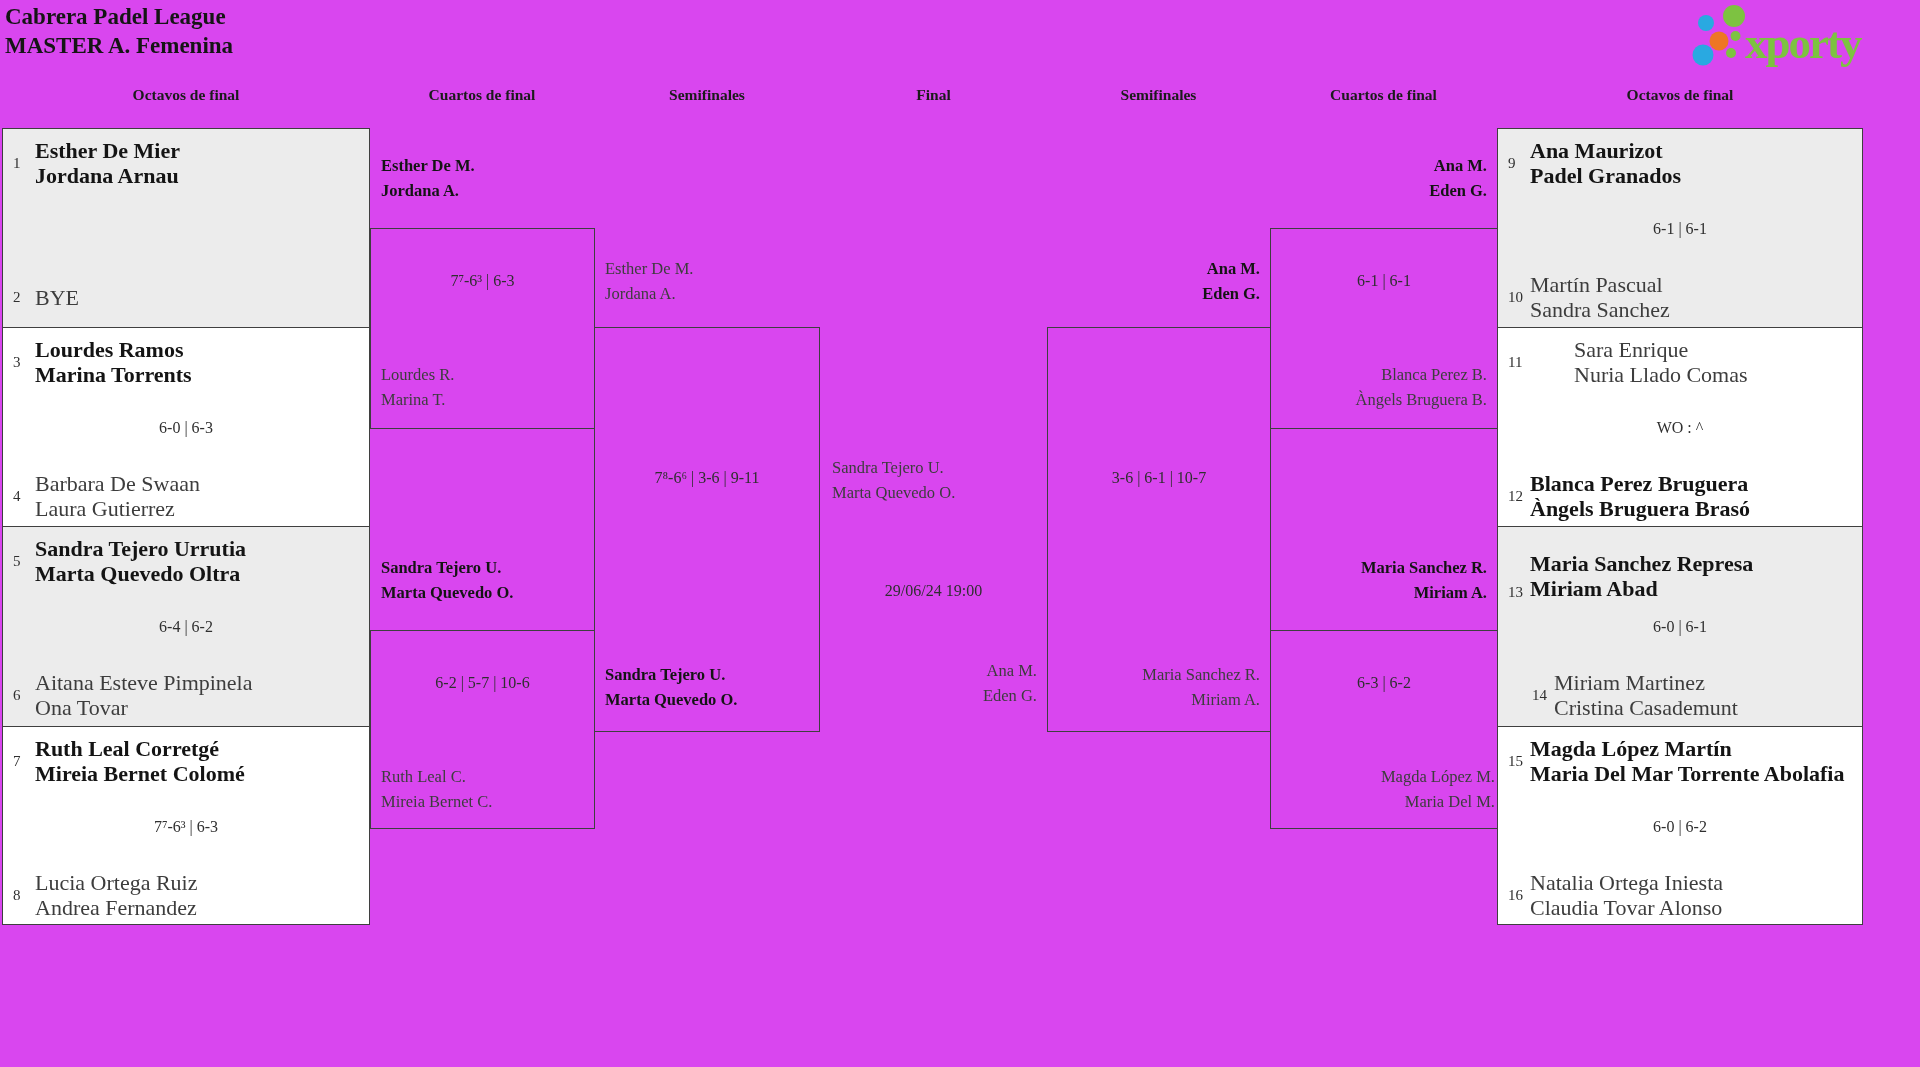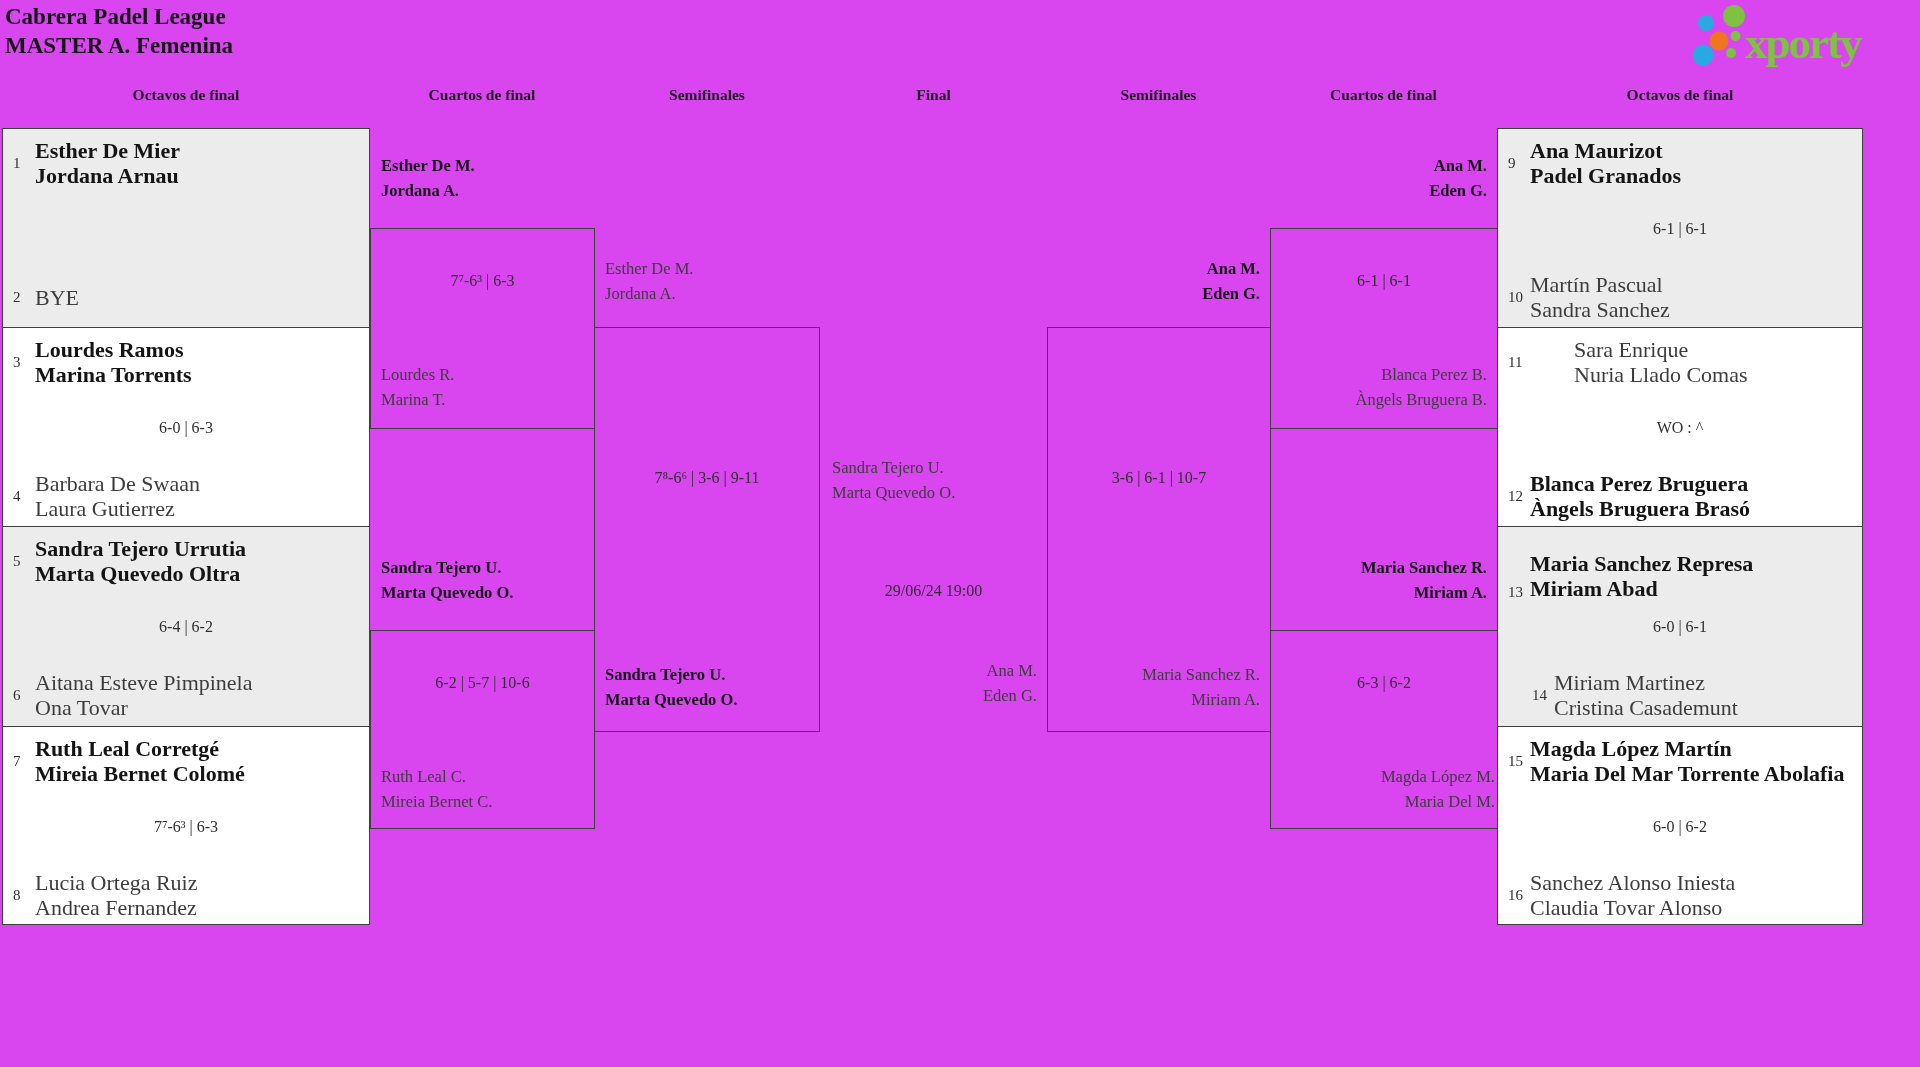--- a/index.html
+++ b/index.html
@@ -181,21 +181,21 @@
       <span class="seed">15</span>
       <div class="names w">
         <div>Magda López Martín</div>
         <div>Maria Del Mar Torrente Abolafia</div>
       </div>
     </div>
     <div class="score" style="top:88px;">6-0 | 6-2</div>
     <div class="team-row" style="top:140px;">
       <span class="seed">16</span>
       <div class="names">
-        <div>Sanchez Alonso Iniesta</div>
+        <div>Natalia Ortega Iniesta</div>
         <div>Claudia Tovar Alonso</div>
       </div>
     </div>
   </div>
 
   <div class="rect" style="left:370px;top:228px;width:225px;height:201px;">
     <div class="lbl w" style="top:-76px;left:10px;right:10px;">
       <div>Esther De M.</div>
       <div>Jordana A.</div>
     </div>

